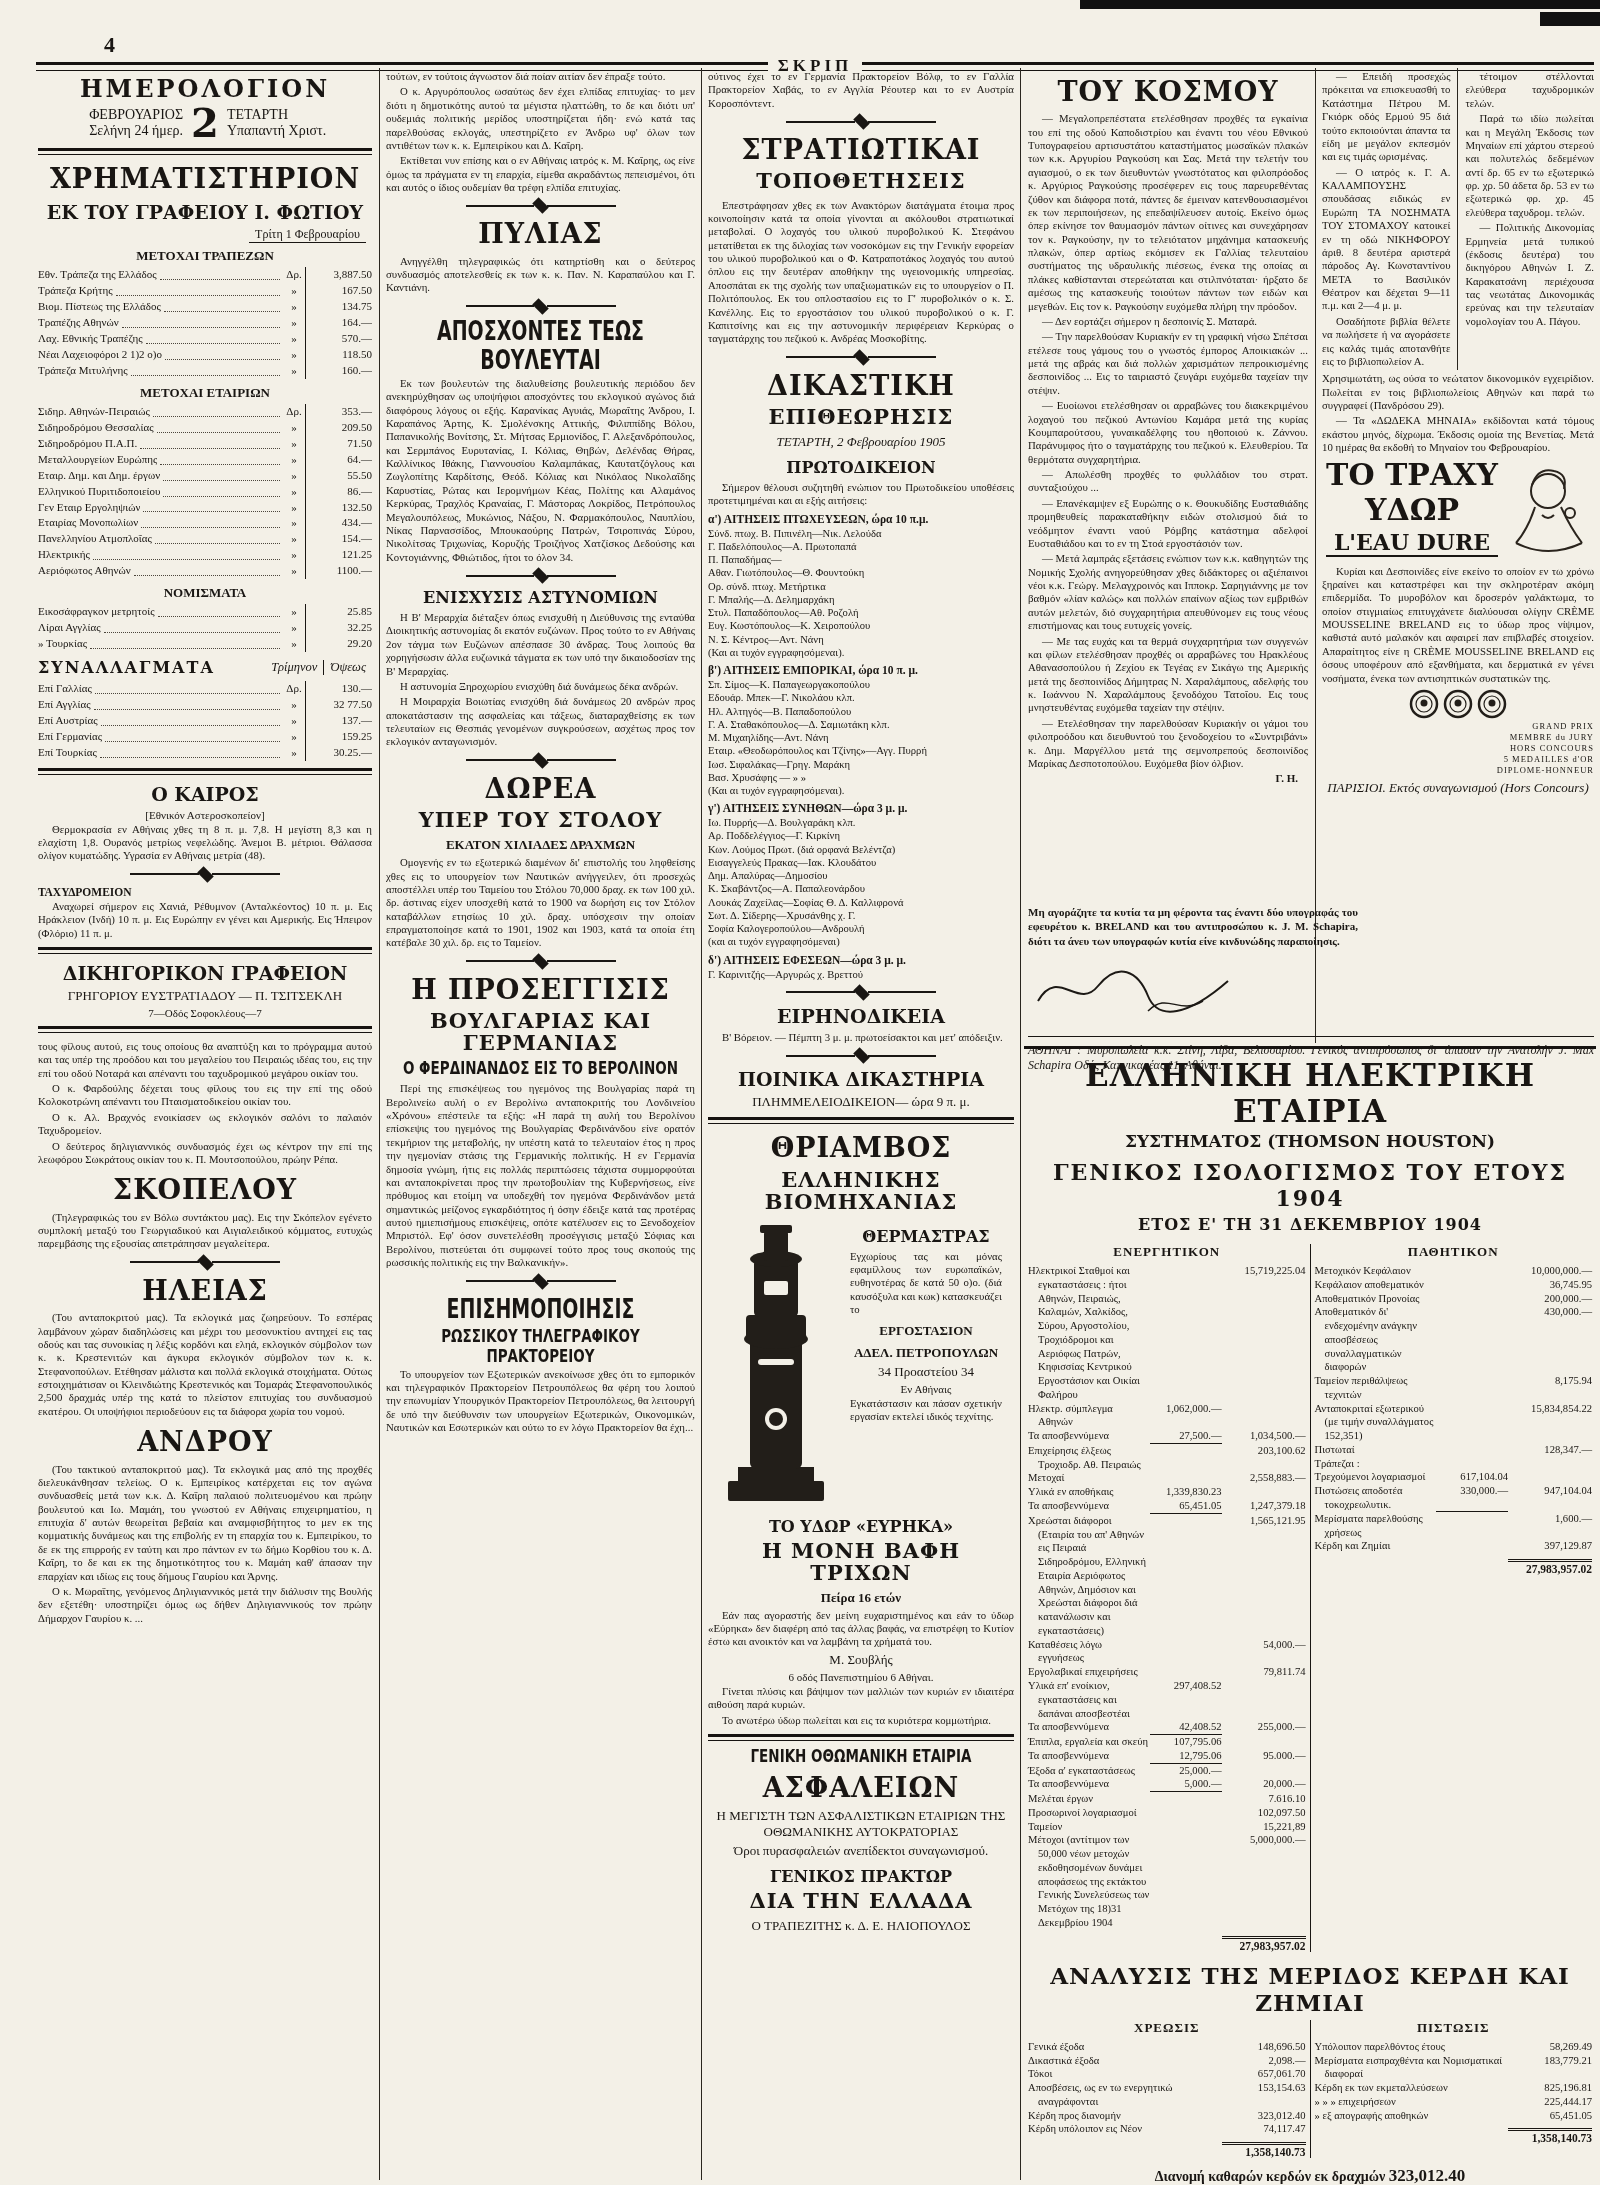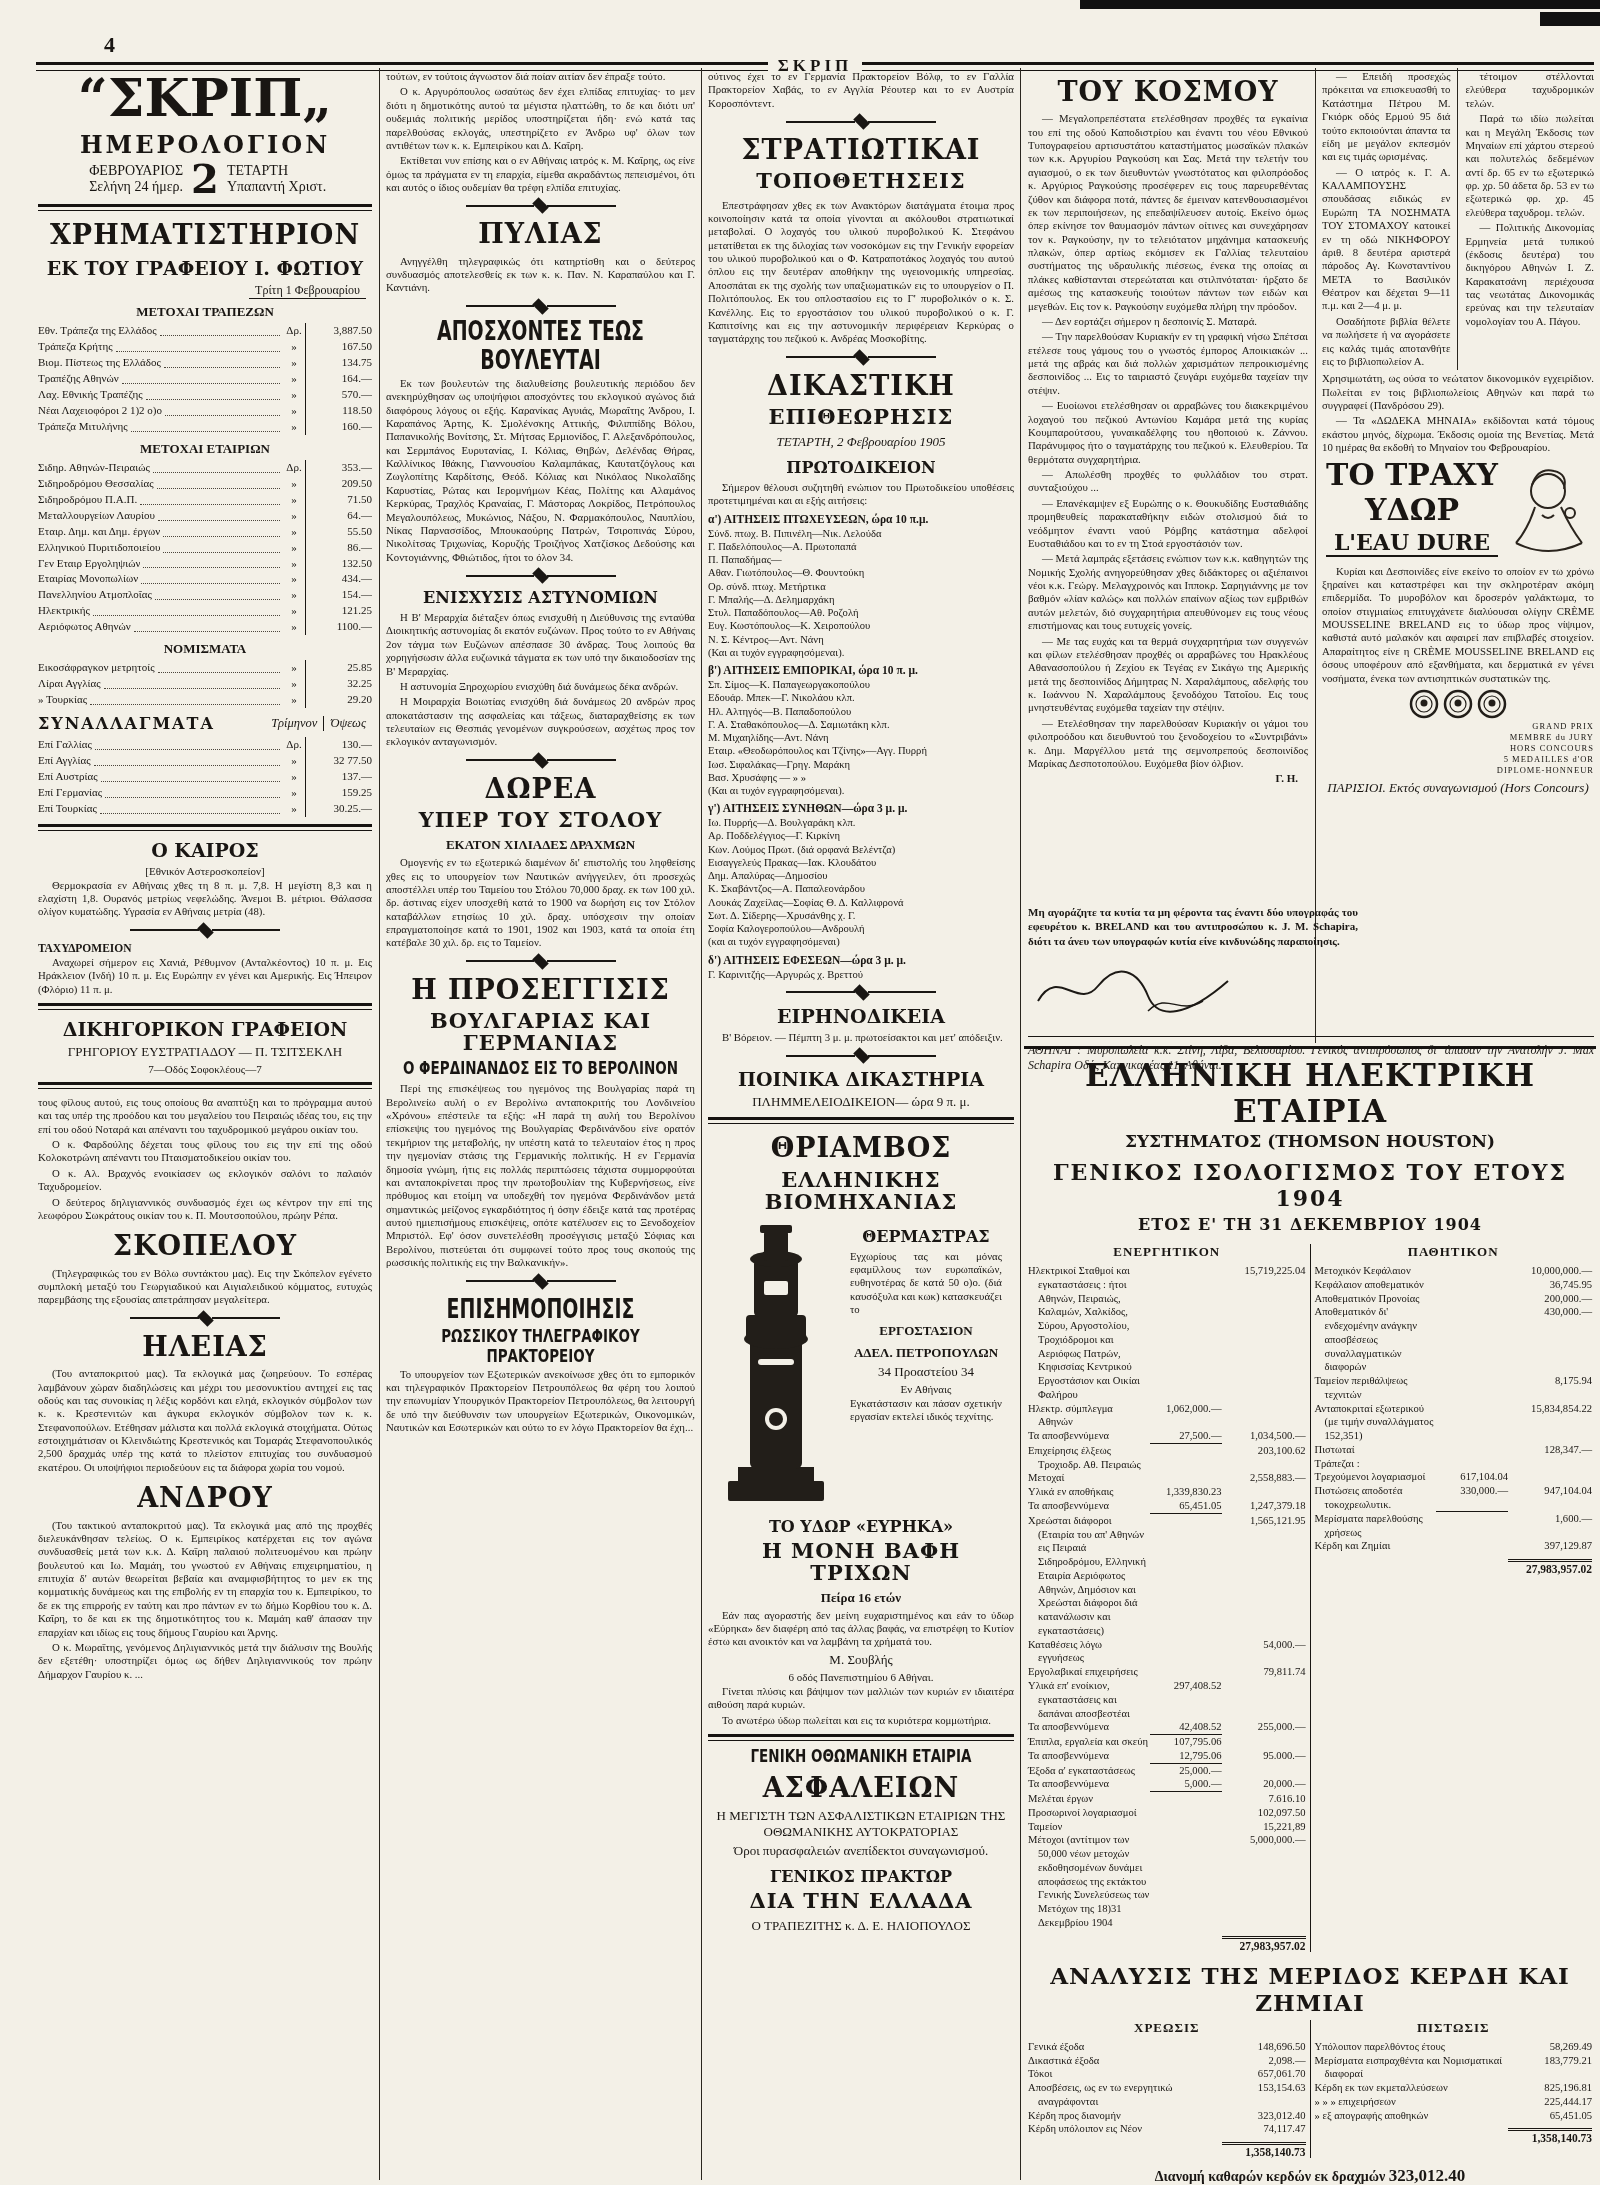--- a/index.html
+++ b/index.html
@@ -119,21 +119,20 @@
     </div>
   </div>
 
   <div class="vrule" style="left:379px;height:2112px;"></div>
   <div class="vrule" style="left:701px;height:2112px;"></div>
   <div class="vrule" style="left:1020px;height:2112px;"></div>
   <div class="vrule" style="left:1315px;height:975px;"></div>
 
   <div id="col1" class="col">
     <div id="mast">
-      <div id="mast-title">“ΣΚΡΙΠ„</div>
       <div id="mast-cal">ΗΜΕΡΟΛΟΓΙΟΝ</div>
       <div class="mastrow">
         <div class="mast-l">
           <div>ΦΕΒΡΟΥΑΡΙΟΣ</div>
           <div>Σελήνη 24 ήμερ.</div>
         </div>
         <div class="mast-day">2</div>
         <div class="mast-r">
           <div>ΤΕΤΑΡΤΗ</div>
           <div>Υπαπαντή Χριστ.</div>
@@ -204,21 +203,21 @@
             <span class="mu">»</span>
             <span class="mv">209.50</span>
           </div>
           <div class="mrow">
             <span class="ml">Σιδηροδρόμου Π.Α.Π.</span>
             <span class="md"></span>
             <span class="mu">»</span>
             <span class="mv">71.50</span>
           </div>
           <div class="mrow">
-            <span class="ml">Μεταλλουργείων Λαυρίου</span>
+            <span class="ml">Μεταλλουργείων Ευρώπης</span>
             <span class="md"></span>
             <span class="mu">»</span>
             <span class="mv">64.—</span>
           </div>
           <div class="mrow">
             <span class="ml">Εταιρ. Δημ. και Δημ. έργων</span>
             <span class="md"></span>
             <span class="mu">»</span>
             <span class="mv">55.50</span>
           </div>

